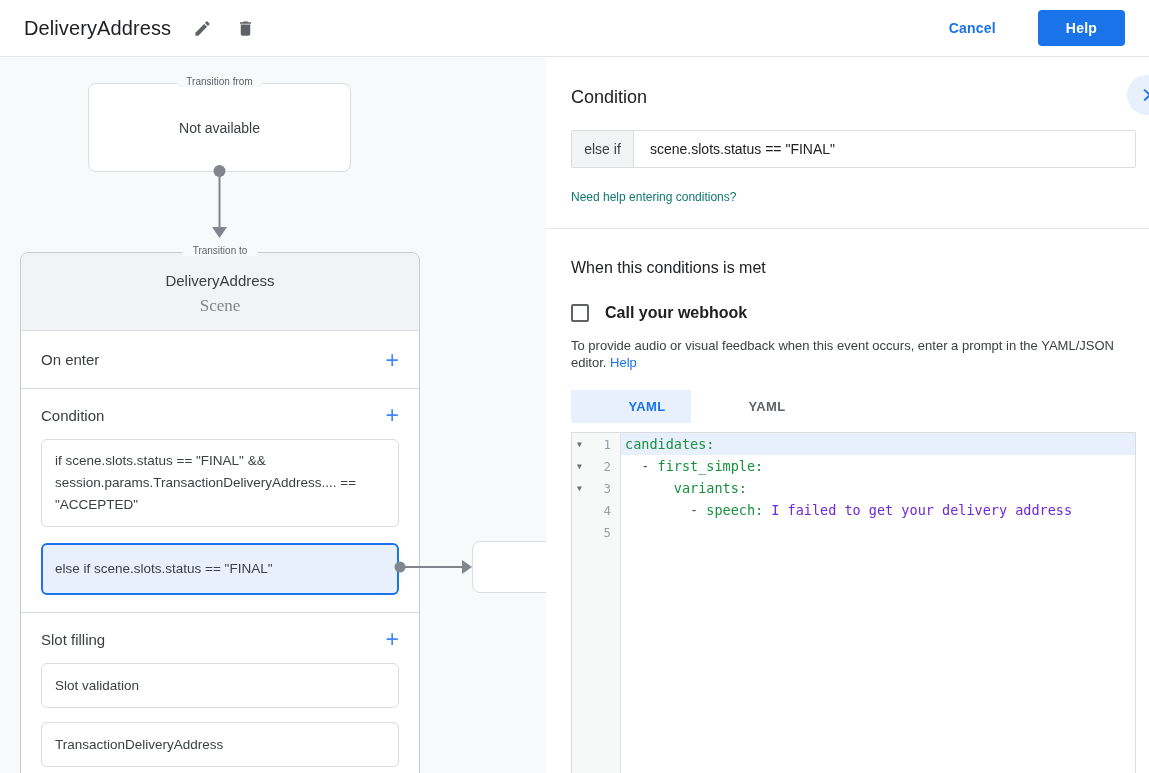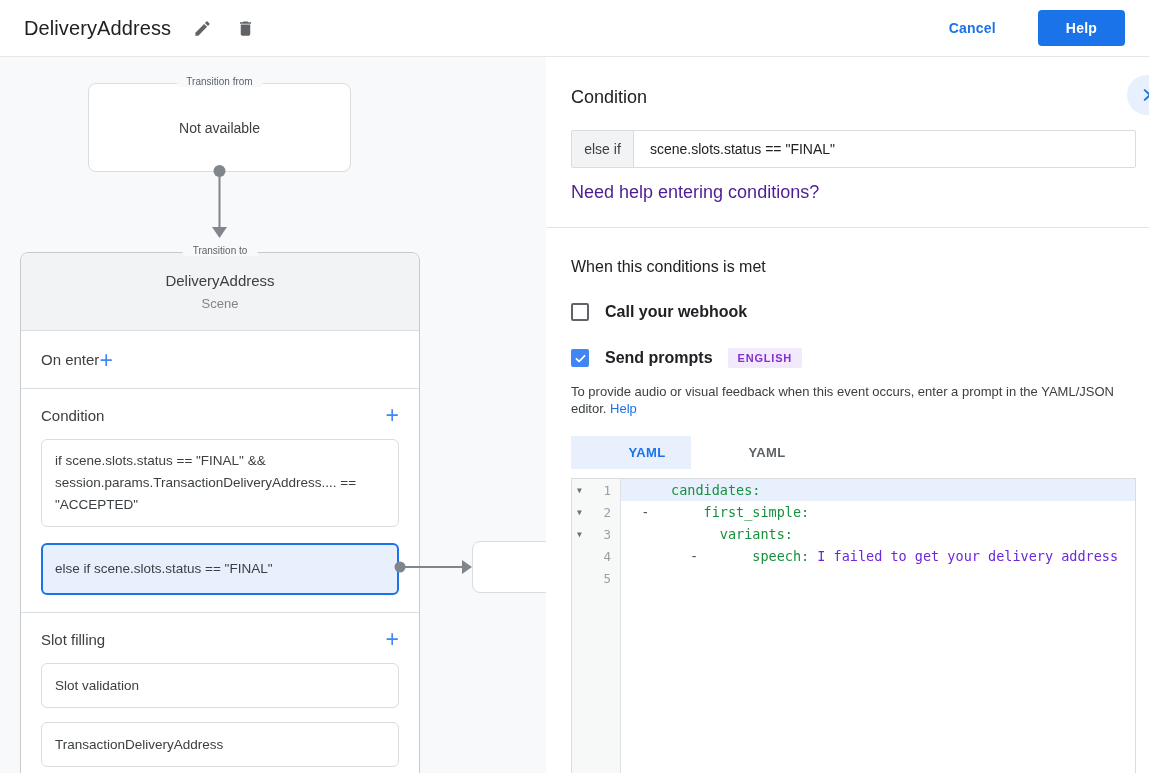--- a/index.html
+++ b/index.html
@@ -54,23 +54,23 @@
   }
   .tt-card {
     position:absolute; left:20px; top:195px; width:400px; height:530px;
     background:#fff; border:1px solid #c8cbce; border-radius:8px;
   }
   .tt-header {
     height:78px; background:#f1f3f4; border-bottom:1px solid #dadce0;
     border-radius:8px 8px 0 0; text-align:center; padding-top:19px;
   }
   .tt-name { font-size:15px; color:#3c4043; margin-bottom:7px; }
-  .tt-type { font-size:13px; color:#80868b; }
+  .tt-type { font-size:17px; color:#80868b;font-family:Liberation Serif, serif; }
   .row-on-enter {
-    height:58px; display:flex; align-items:center; 
+    height:58px; display:flex; align-items:center; justify-content:space-between;
     padding:0 20px; border-bottom:1px solid #dadce0; font-size:15px; color:#3c4043;
   }
   .plus { color:#4285f4; font-size:23px; font-weight:normal; line-height:18px; cursor:pointer; }
   .sec { padding:14px 20px 17px; border-bottom:1px solid #dadce0; }
   .sec.last { border-bottom:none; padding-bottom:0; }
   .sec-head {
     display:flex; align-items:center; justify-content:space-between;
     font-size:15px; color:#3c4043; margin-bottom:12px; height:24px;
   }
   .cond-box {
@@ -112,21 +112,21 @@
   }
   .cond-op {
     width:62px; flex:none; background:#f1f3f4; border-right:1px solid #dadce0;
     display:flex; align-items:center; justify-content:center;
     font-size:14px; color:#3c4043;
   }
   .cond-expr {
     flex:1; display:flex; align-items:center; padding-left:16px;
     font-size:14px; color:#202124;
   }
-  .help-link { margin-top:14px; font-size:18px; color:#4c1d95; cursor:pointer; width:max-content; }
+  .help-link { margin-top:22px; font-size:12px; color:#0f766e; cursor:pointer; width:max-content; }
   .panel-divider { margin:24px -13px 0 -25px; border-top:1px solid #e3e5e8; }
   .when-title { margin-top:30px; font-size:16px; color:#202124; }
   .check-row { display:flex; align-items:center; margin-top:27px; }
   .checkbox {
     width:18px; height:18px; border:2px solid #5f6368; border-radius:2px;
     background:#fff; flex:none; cursor:pointer;
     display:flex; align-items:center; justify-content:center;
   }
   .checkbox.checked { background:#4285f4; border-color:#4285f4; }
   .check-label { margin-left:16px; font-size:16px; font-weight:bold; color:#202124; }
@@ -159,21 +159,21 @@
   }
   .cm-fold {
     position:absolute; left:5px; top:50%; transform:translateY(-50%);
     color:#6b7075; font-size:8px; cursor:pointer;
   }
   .cm-code {
     flex:1; white-space:pre; padding-left:4px;
     display:flex; align-items:center; color:#202124; overflow:hidden;
   }
   .cm-code.cm-active { background:#e8f0fe; }
-  .tok-key { color:#17913e;margin-left:46px; }
+  .tok-key { color:#17913e; }
   .tok-meta { color:#555555; }
   .tok-plain { color:#6d28d9; }
 </style>
 </head>
 <body>
 
 <header class="app-header">
   <span class="page-title">DeliveryAddress</span>
   <button class="icon-btn">
     <span style="display:flex">
@@ -268,31 +268,20 @@
 
     <div class="panel-divider"></div>
 
     <div class="when-title">When this conditions is met</div>
 
     <div class="check-row">
       <span class="checkbox"></span>
       <span class="check-label">Call your webhook</span>
     </div>
 
-    <div class="check-row">
-      <span class="checkbox checked">
-        <span style="display:flex">
-          <svg width="13" height="13" viewBox="0 0 24 24" fill="none" stroke="#ffffff" stroke-width="3.2" stroke-linecap="round" stroke-linejoin="round">
-              <polyline points="4.5 12.5 9.5 17.5 19.5 7"></polyline>
-            </svg>
-        </span>
-      </span>
-      <span class="check-label">Send prompts</span>
-      <span class="badge">ENGLISH</span>
-    </div>
 
     <p class="desc"><span>To provide audio or visual feedback when this event occurs, enter a prompt in the YAML/JSON editor.</span> <span class="inline-link">Help</span></p>
 
     <div class="tabs">
       <div class="tab active">YAML</div>
       <div class="tab">YAML</div>
     </div>
 
     <div class="editor">
       <div style="display:flex;flex-direction:column;flex:1;">

